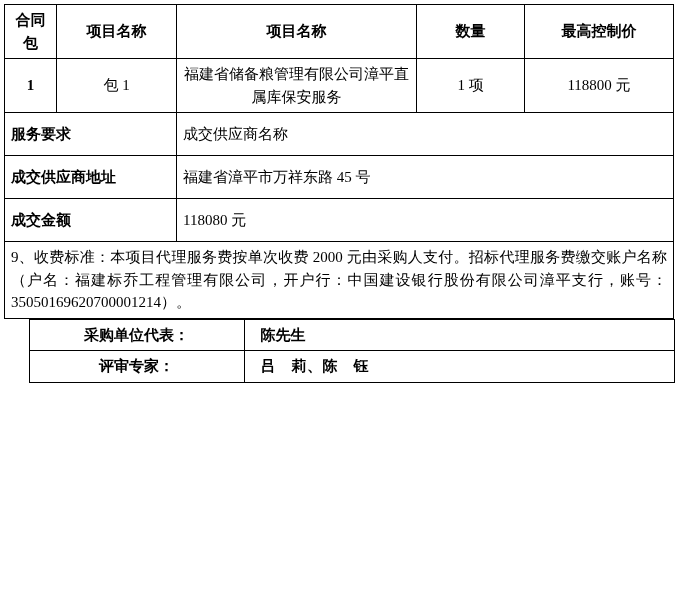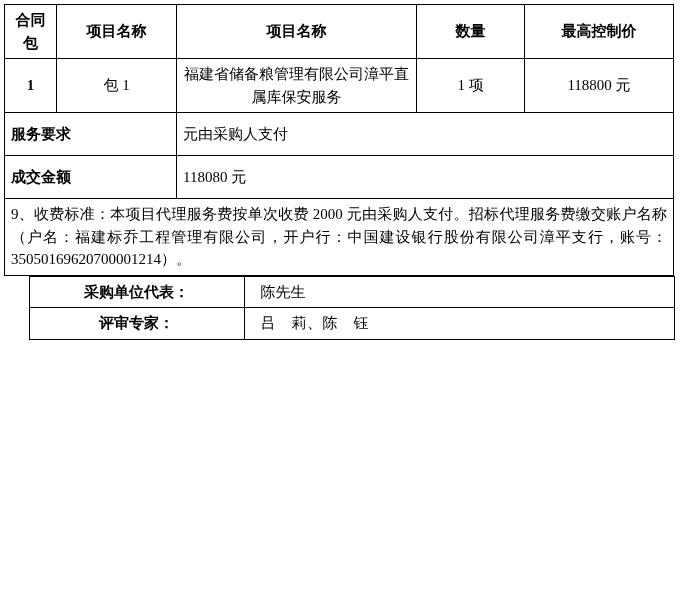--- a/index.html
+++ b/index.html
@@ -65,20 +65,21 @@
     line-height: 1.7;
     padding: 6px 8px;
   }
   .inner-label {
     font-weight: bold;
     text-align: center;
   }
   .inner-val {
     text-align: left;
     padding-left: 16px !important;
+    font-weight: bold;
   }
   .spaced {
     letter-spacing: 0.5px;
   }
   .row-tall td { height: 34px; }
   .item-name {
     text-align: center;
     line-height: 1.45;
   }
   .bold-num { font-weight: bold; text-align: center; }
@@ -117,21 +118,25 @@
       </tr>
       <tr>
         <td class="bold-num">1</td>
         <td class="c-center">包 1</td>
         <td class="item-name">福建省储备粮管理有限公司漳平直属库保安服务</td>
         <td class="c-center">1 项</td>
         <td class="c-center">118800 元</td>
       </tr>
       <tr class="row-tall">
         <td class="label-cell" colspan="2">服务要求</td>
-        <td class="c-left" colspan="3">元由采购人支付</td>
+        <td class="c-left" colspan="3">成交供应商名称</td>
+      </tr>
+      <tr class="row-tall">
+        <td class="label-cell" colspan="2">成交供应商地址</td>
+        <td class="c-left" colspan="3">福建省漳平市万祥东路 45 号</td>
       </tr>
       <tr class="row-tall">
         <td class="label-cell" colspan="2">成交金额</td>
         <td class="c-left" colspan="3">118080 元</td>
       </tr>
       <tr>
         <td class="para" colspan="5">9、收费标准：本项目代理服务费按单次收费 2000 元由采购人支付。招标代理服务费缴交账户名称（户名：福建标乔工程管理有限公司，开户行：中国建设银行股份有限公司漳平支行，账号：35050169620700001214）。</td>
       </tr>
       <tr class="outer-nest">
         <td class="nestcell" colspan="5">

